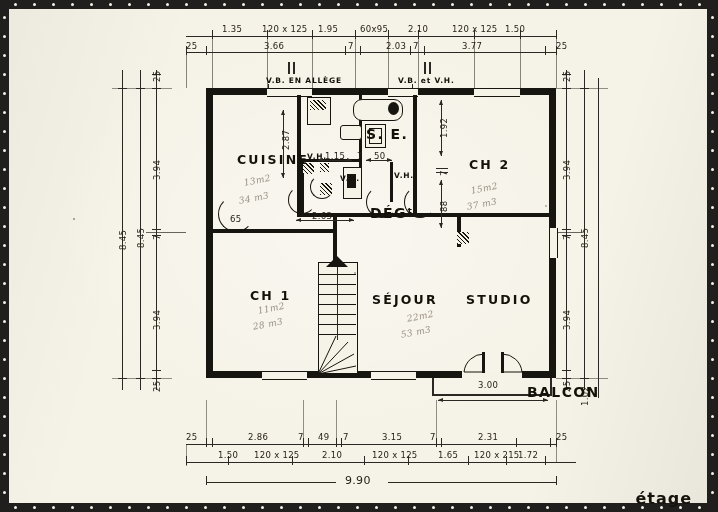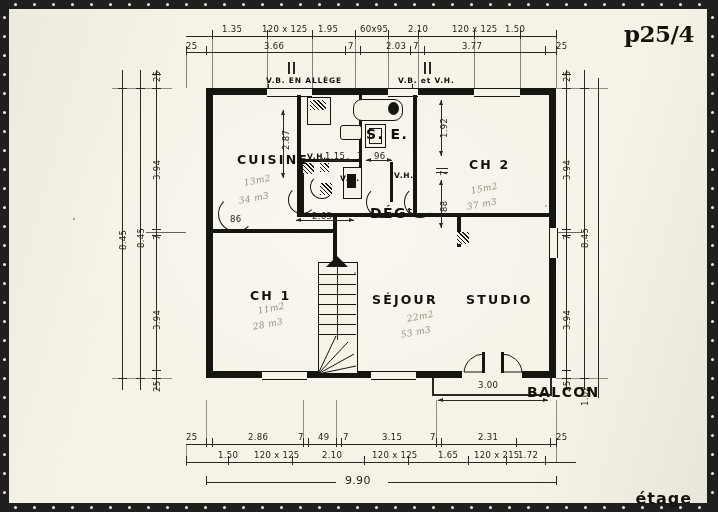--- a/index.html
+++ b/index.html
@@ -78,21 +78,20 @@
 
 <div id="sheet">
 
   <div class="filmedge top"></div>
   <div class="filmedge bot"></div>
   <div class="filmedge left"></div>
   <div class="filmedge right"></div>
 
   <div class="paper"></div>
 
-  <div class="plate" id="plateno">p25/4</div>
   <div class="plate" id="etage">étage</div>
 
   <div class="ln h" style="left:186px;top:36px;width:370px;"></div>
   <div class="ln h" style="left:186px;top:52px;width:370px;"></div>
 
   <div class="tick" style="left:212px;top:30px;"></div>
   <div class="tick" style="left:267px;top:30px;"></div>
   <div class="tick" style="left:312px;top:30px;"></div>
   <div class="tick" style="left:355px;top:30px;"></div>
   <div class="tick" style="left:388px;top:30px;"></div>
@@ -297,27 +296,27 @@
   <div class="txt pencil" style="left:252px;top:322px;">28 m3</div>
   <div class="txt pencil" style="left:406px;top:314px;">22m2</div>
   <div class="txt pencil" style="left:400px;top:330px;">53 m3</div>
 
   <div class="arrowv" style="left:283px;top:110px;height:68px;"></div>
   <div class="txt dim dimv" style="left:281px;top:150px;">2.87</div>
 
   <div class="arrowline" style="left:296px;top:220px;width:58px;"></div>
   <div class="txt dim" style="left:312px;top:211px;">2.63</div>
 
-  <div class="txt dim" style="left:230px;top:214px;">86</div>
+  <div class="txt dim" style="left:230px;top:214px;">65</div>
 
   <div class="arrowline" style="left:318px;top:160px;width:34px;"></div>
   <div class="txt dim" style="left:325px;top:151px;">1.15</div>
   <div class="txt dim" style="left:357px;top:151px;">7</div>
   <div class="arrowline" style="left:366px;top:160px;width:26px;"></div>
-  <div class="txt dim" style="left:374px;top:151px;">96</div>
+  <div class="txt dim" style="left:374px;top:151px;">50</div>
 
   <div class="arrowv" style="left:441px;top:100px;height:56px;"></div>
   <div class="txt dim dimv" style="left:439px;top:138px;">1.92</div>
   <div class="arrowv" style="left:441px;top:180px;height:48px;"></div>
   <div class="txt dim dimv" style="left:439px;top:212px;">88</div>
   <div class="txt dim dimv" style="left:439px;top:176px;">7</div>
   <div class="ln h" style="left:436px;top:168px;width:12px;"></div>
   <div class="ln h" style="left:436px;top:172px;width:12px;"></div>
 
   <div class="arrowline" style="left:438px;top:400px;width:110px;"></div>

